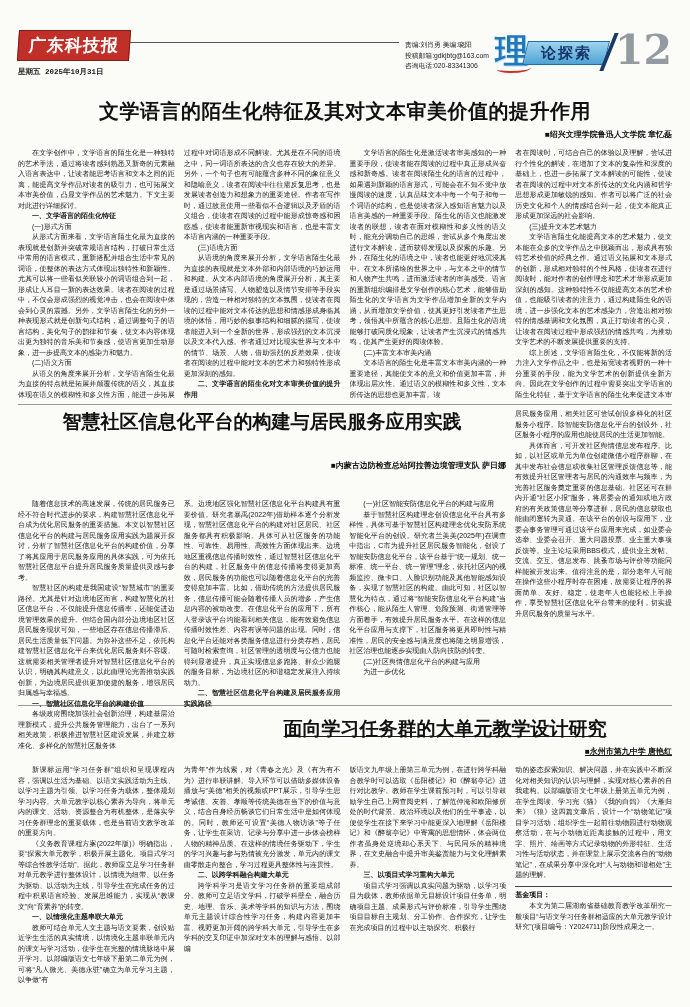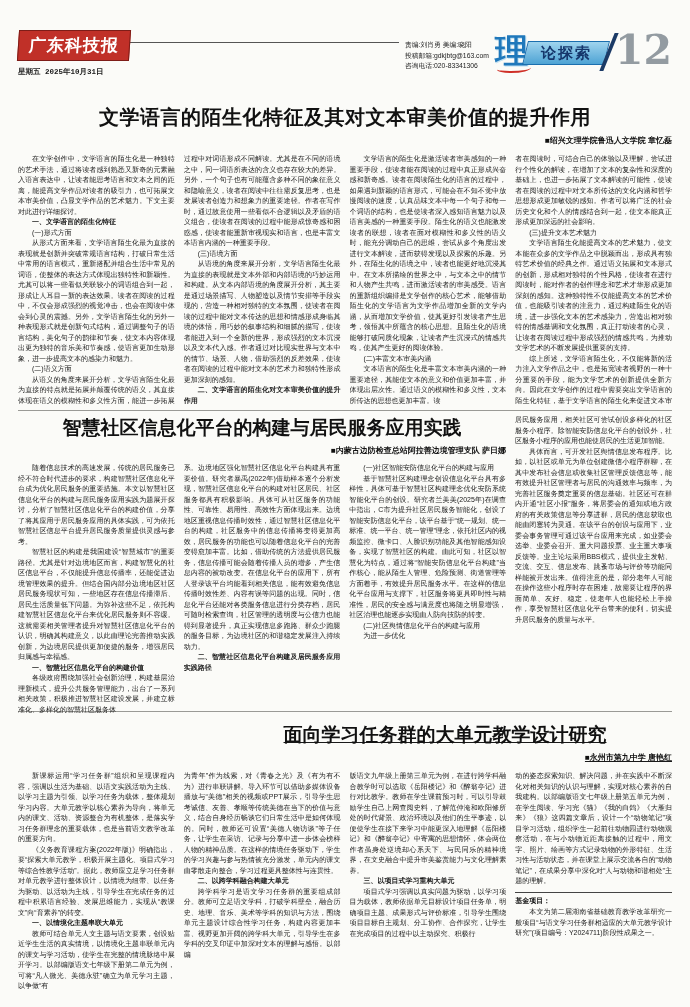--- a/index.html
+++ b/index.html
@@ -33,26 +33,26 @@
   .divider{border:0;border-top:1px solid #9a9a96;margin:4px 18px;}
   .a-title{font-weight:bold;text-align:center;color:#111;}
   .a-byline{font-size:8px;font-weight:bold;text-align:right;margin-top:4px;color:#111;}
   .cols{display:flex;gap:9px;}
   .col{flex:1 1 0;overflow:hidden;font-size:7px;line-height:1.5;text-align:justify;
        word-break:break-all;}
   .col p.para{margin:0;text-indent:2em;}
   .col p.head{font-weight:bold;}
   .col p.cont{text-indent:0;}
   
-  .art1{margin-top:16px;}
+  .art1{margin-top:10px;}
   .art1 .a-title{font-size:20px;letter-spacing:0.5px;}
   .art1 .cols{margin-top:8px;height:252px;}
   
   .art2{display:flex;gap:9px;margin-top:3px;height:292px;}
-  .art2-left{flex:0 0 488px;display:flex;flex-direction:column;}
+  .art2-left{flex:0 0 488px;display:flex;flex-direction:column;gap:21px;}
   .art2 .a-title{font-size:19px;}
   .art2-left .cols{margin-top:7px;flex:1;height:auto;}
   .art2-col4{flex:1 1 auto;overflow:hidden;}
   
   .art3{margin-top:4px;height:300px;}
   .art3-headblock{margin-left:200px;padding-top:6px;text-decoration:underline;}
   .art3 .a-title{font-size:19px;}
   .art3 .cols{margin-top:8px;height:242px;}
   .fund-box{border-top:1px solid #444;margin-top:5px;padding-top:3px;}
   .fund-label{font-weight:bold;font-size:7px;margin:0;}

